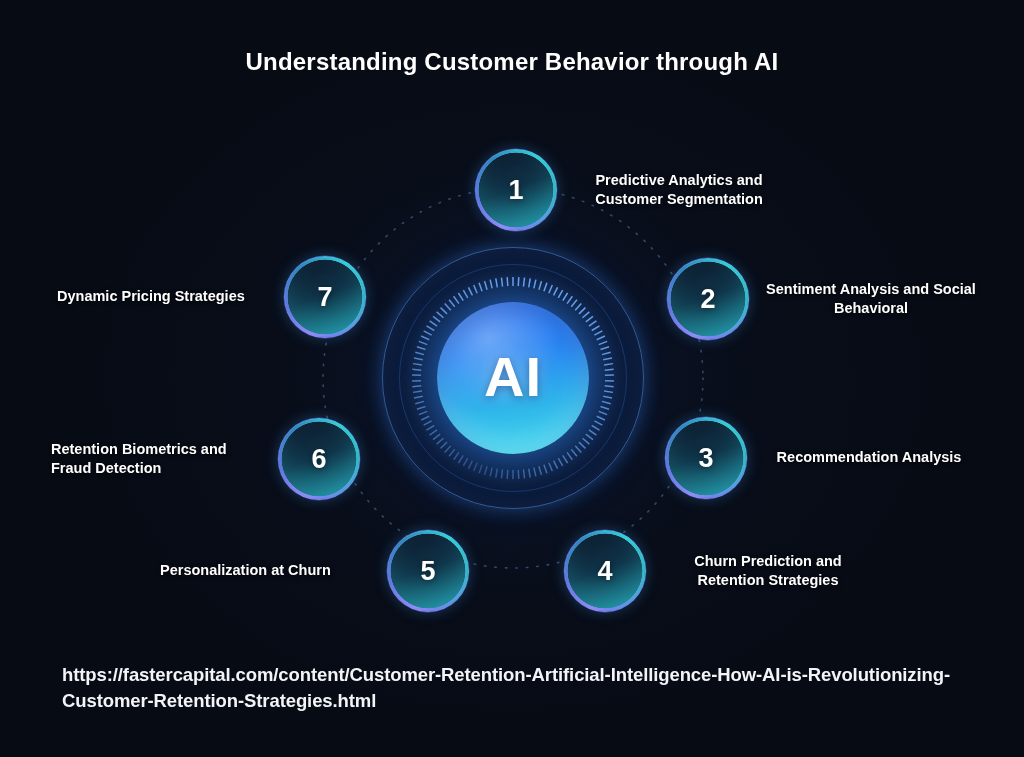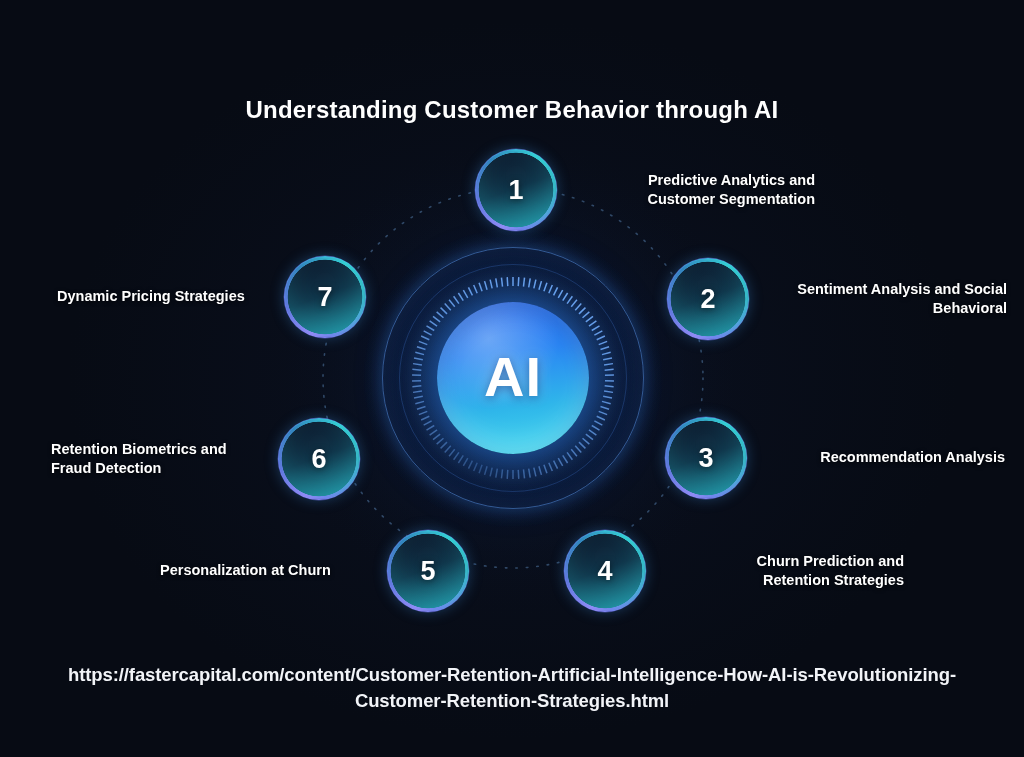--- a/index.html
+++ b/index.html
@@ -17,27 +17,26 @@
       radial-gradient(ellipse 620px 500px at 513px 380px, #0a1020 0%, #070b14 72%),
       #070b14;
   }
 
   
   #page-title {
     position:absolute; left:0; top:48px; width:1024px;
     text-align:center;
     font-size:24px; font-weight:bold; color:#ffffff;
     letter-spacing:.2px;
-    margin-top:48px;
   }
 
   
   #footer-url {
     position:absolute; left:62px; top:662px; width:900px;
-    text-align:center;
+    text-align:left;
     font-size:18.5px; font-weight:bold; color:#f2f4f8;
     line-height:1.38;
     letter-spacing:-.1px;
   }
 
   
   #connectors { position:absolute; left:0; top:0; width:1024px; height:757px; }
 
   
   #hub {
@@ -116,21 +115,21 @@
     line-height:1;
     text-shadow:0 1px 6px rgba(0,0,0,.5);
   }
   .node-label {
     position:absolute; top:50%;
     transform:translateY(-50%);
     font-size:14.5px; font-weight:bold; color:#ffffff;
     line-height:1.32; width:210px;
     text-shadow:0 1px 4px rgba(0,0,0,.8);
   }
-  .node-label.right { left:58px; text-align:right;margin-left:31px; }
+  .node-label.right { left:58px; text-align:center; }
   .node-label.left  { right:58px; text-align:left; }
 </style>
 </head>
 <body>
 
 <div id="stage">
 
   <div id="page-title">Understanding Customer Behavior through AI</div>
 
   <svg id="connectors" viewBox="0 0 1024 757" xmlns="http://www.w3.org/2000/svg">

